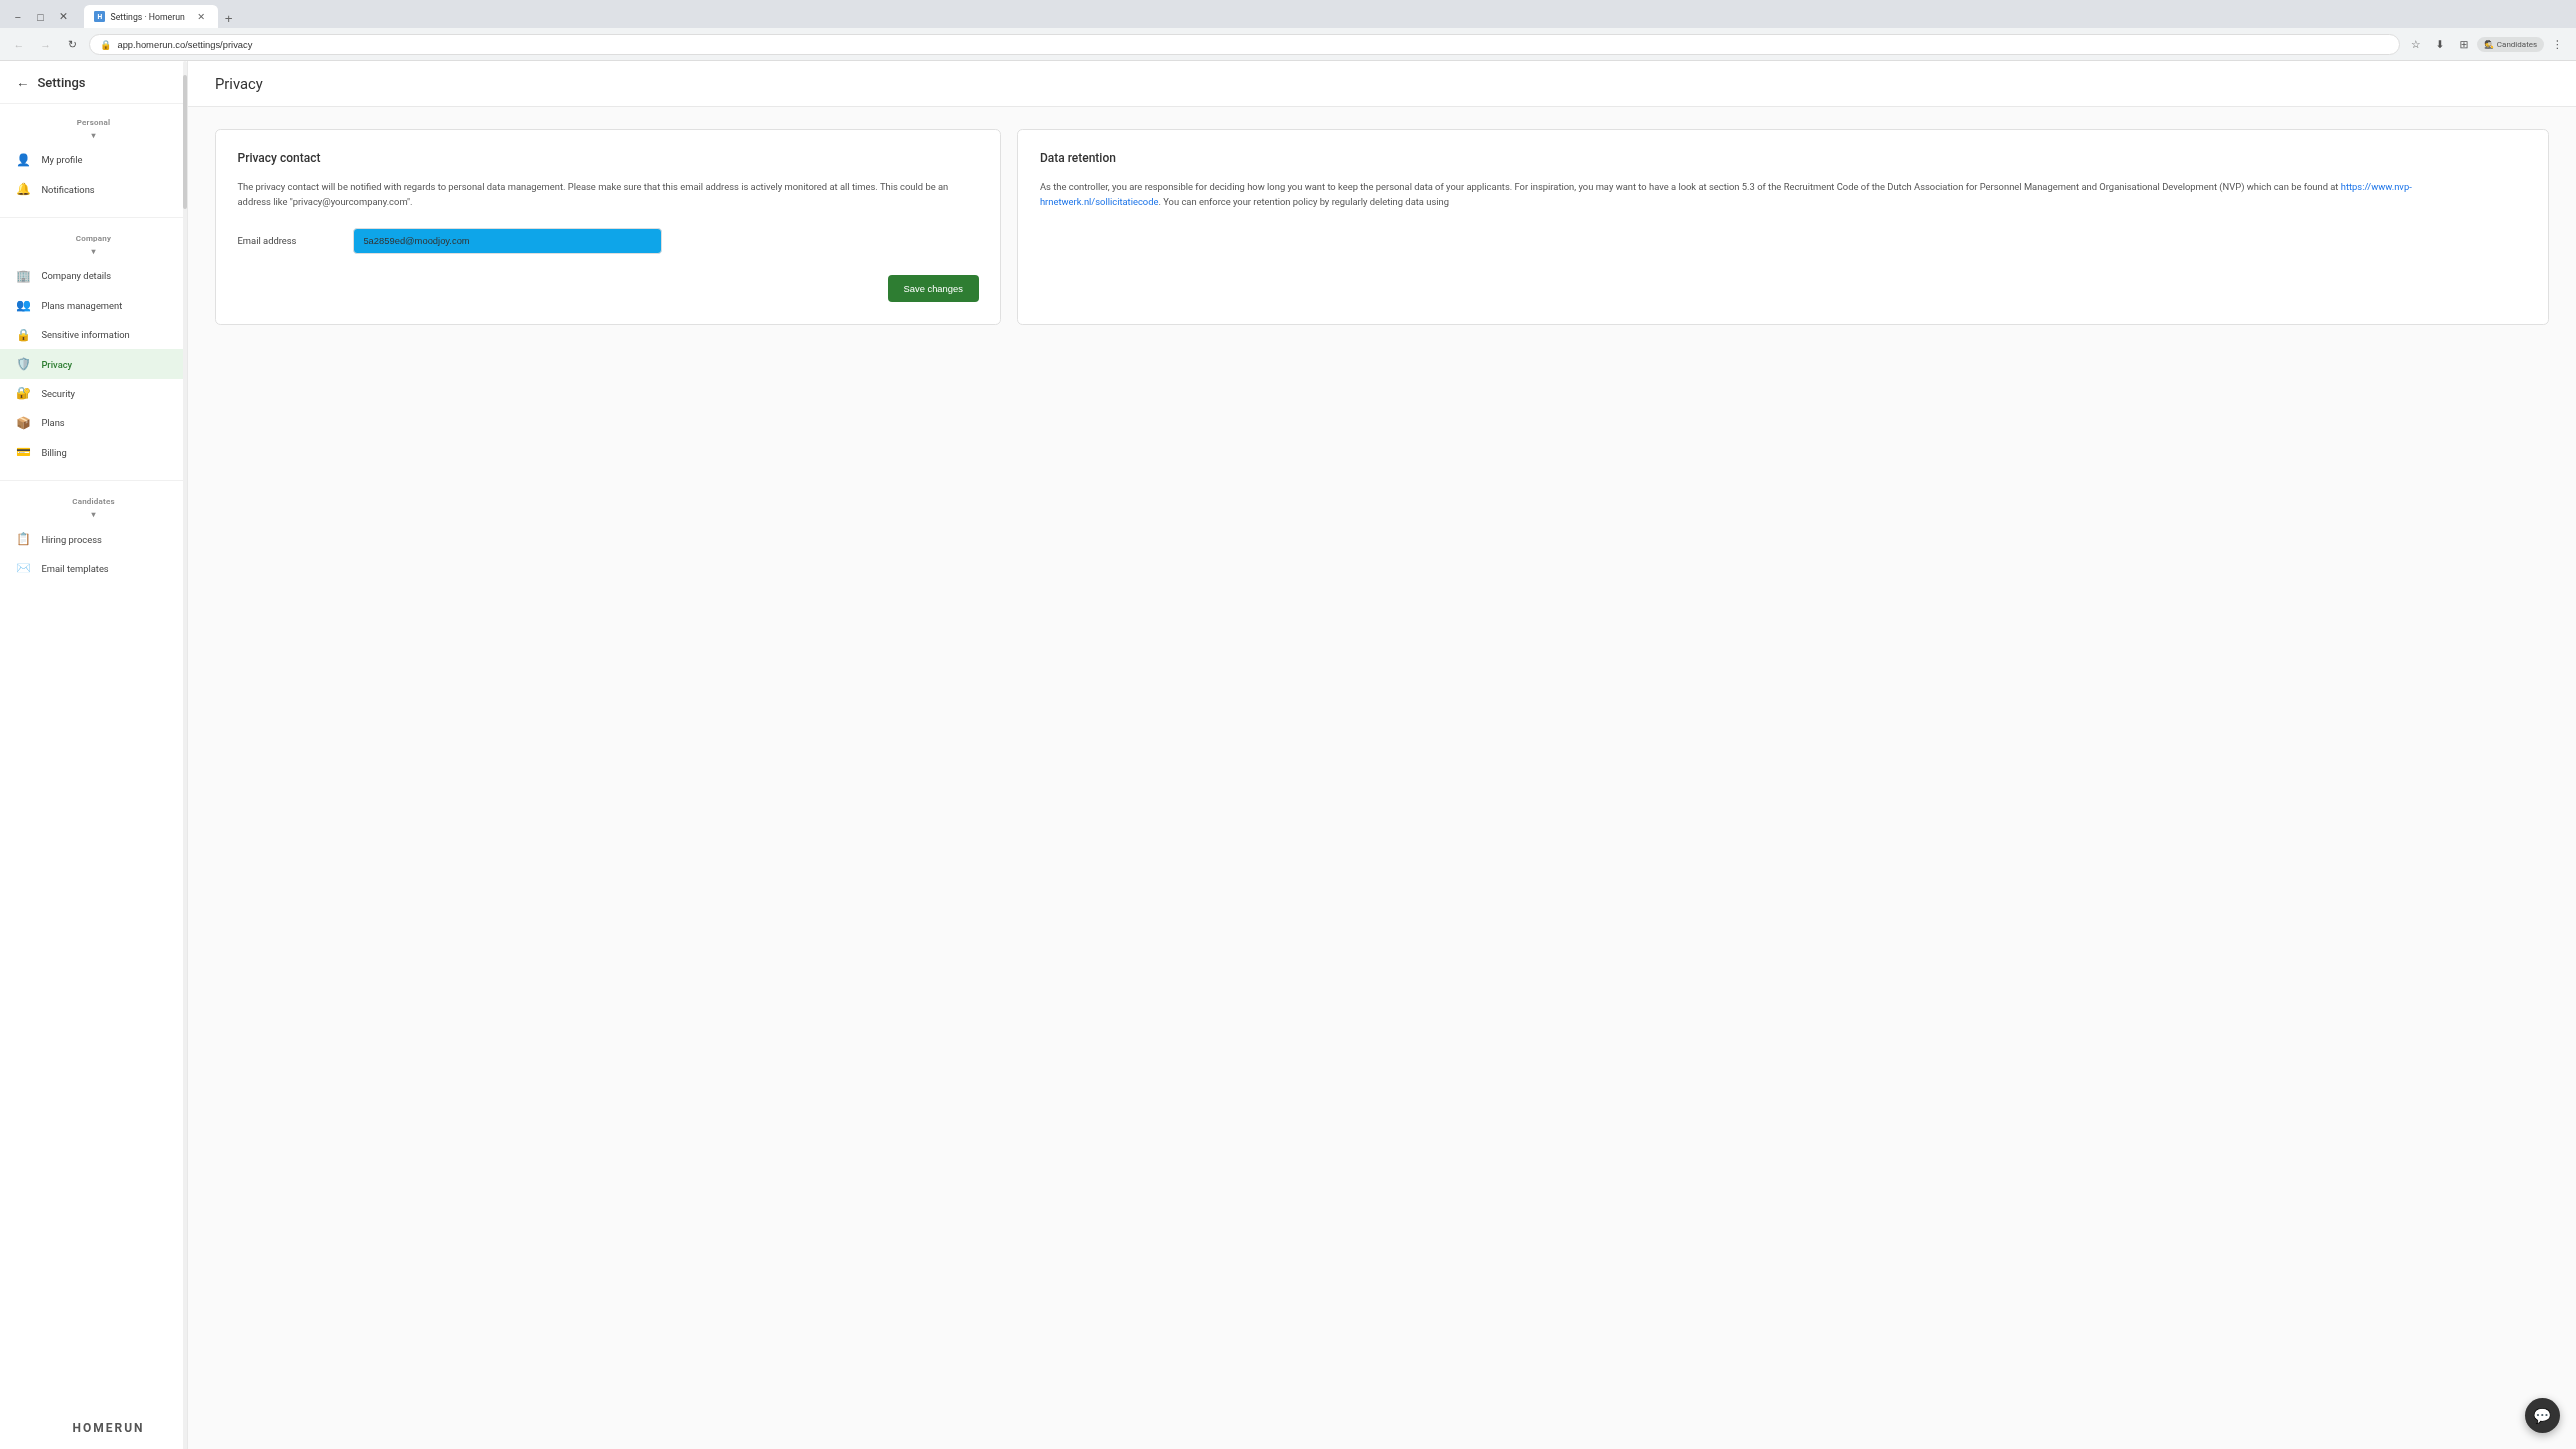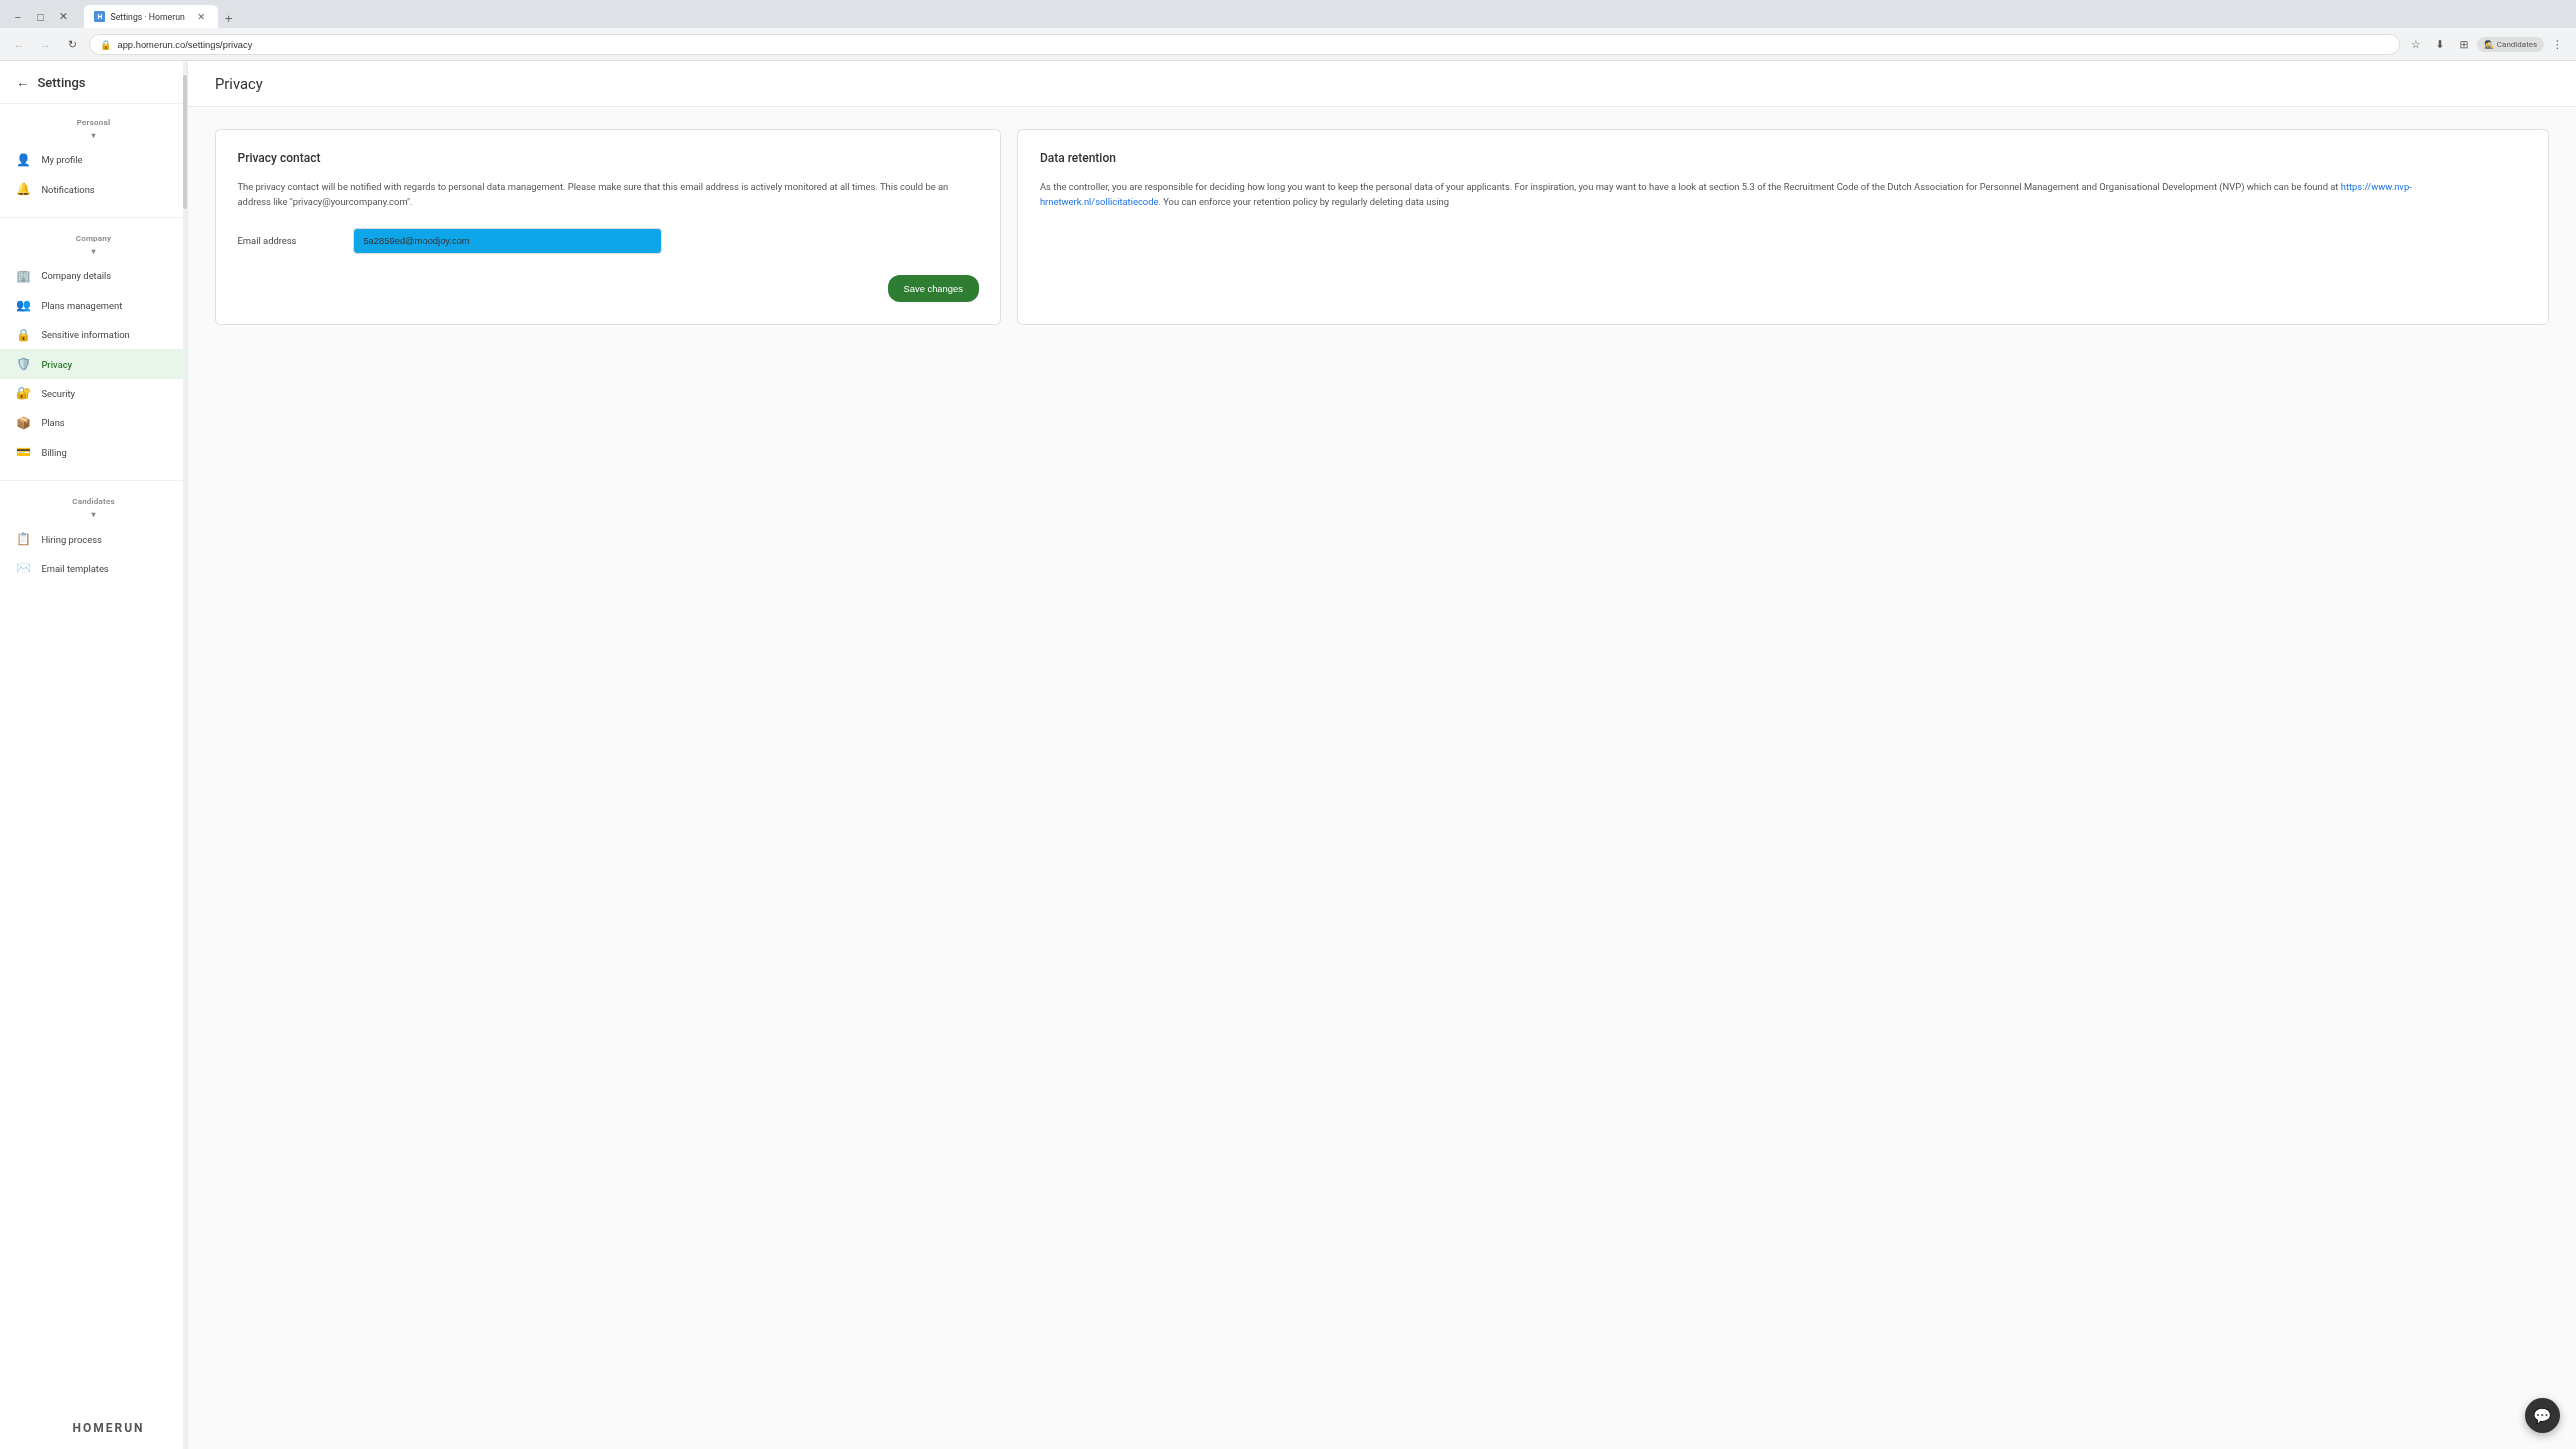--- a/index.html
+++ b/index.html
@@ -352,21 +352,21 @@
     .card-actions {
       display: flex;
       justify-content: flex-end;
       padding-top: 5.4px;
     }
 
     .btn-primary {
       background: #2e7d32;
       color: #fff;
       border: none;
-      border-radius: 12px;
+      border-radius: 4px;
       padding: 8px 16px;
       font-size: 9.4px;
       font-weight: 500;
       cursor: pointer;
       transition: background 0.2s;
     }
 
     .chat-widget {
       position: fixed;
       bottom: 16px;

